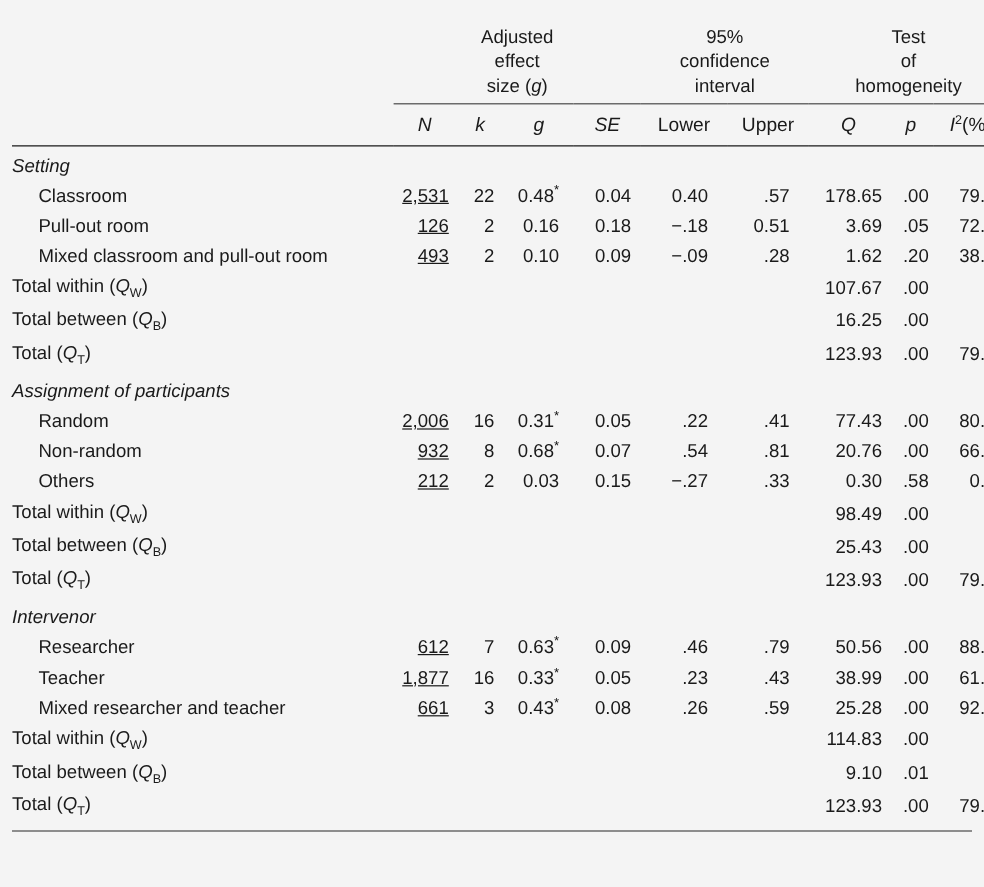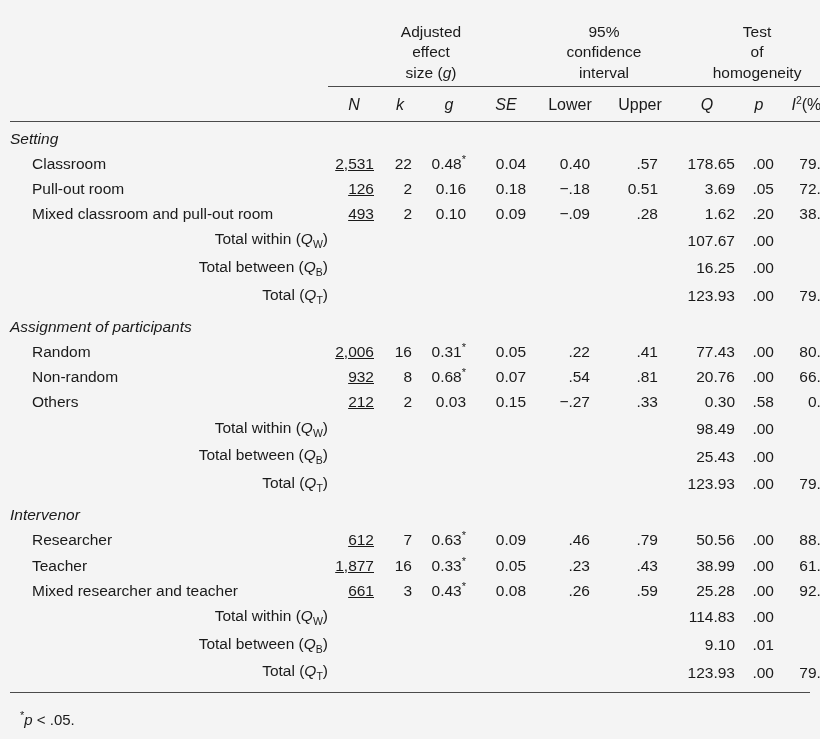--- a/index.html
+++ b/index.html
@@ -87,21 +87,20 @@
   }
   td.label.section {
     font-style: italic;
     padding-top: 7px;
   }
   td.label.indent {
     padding-left: 22px;
   }
   td.label.total {
     padding-left: 0;
-    text-align: right;
   }
   td.num {
     text-align: right;
     padding-right: 7px;
   }
   td.num.n      { padding-right: 6px; text-decoration: underline; }
   td.num.k      { padding-right: 8px; }
   td.num.g      { padding-right: 12px; }
   td.num.se     { padding-right: 8px; }
   td.num.lower  { padding-right: 16px; }
@@ -445,17 +444,14 @@
           <td class="num q">123.93</td>
           <td class="num p">.00</td>
           <td class="num i2">79.83</td>
         </tr>
       </tbody>
 
   </table>
 
   <div class="rule-thick" style="width:800px;height:0;margin-top:6px;"></div>
 
-  <p class="footnote">
-    <span class="fn-star">*</span><span>p</span><span class="fn-rest"> &lt; .05.</span>
-  </p>
 
 </div>
 
 </body></html>

